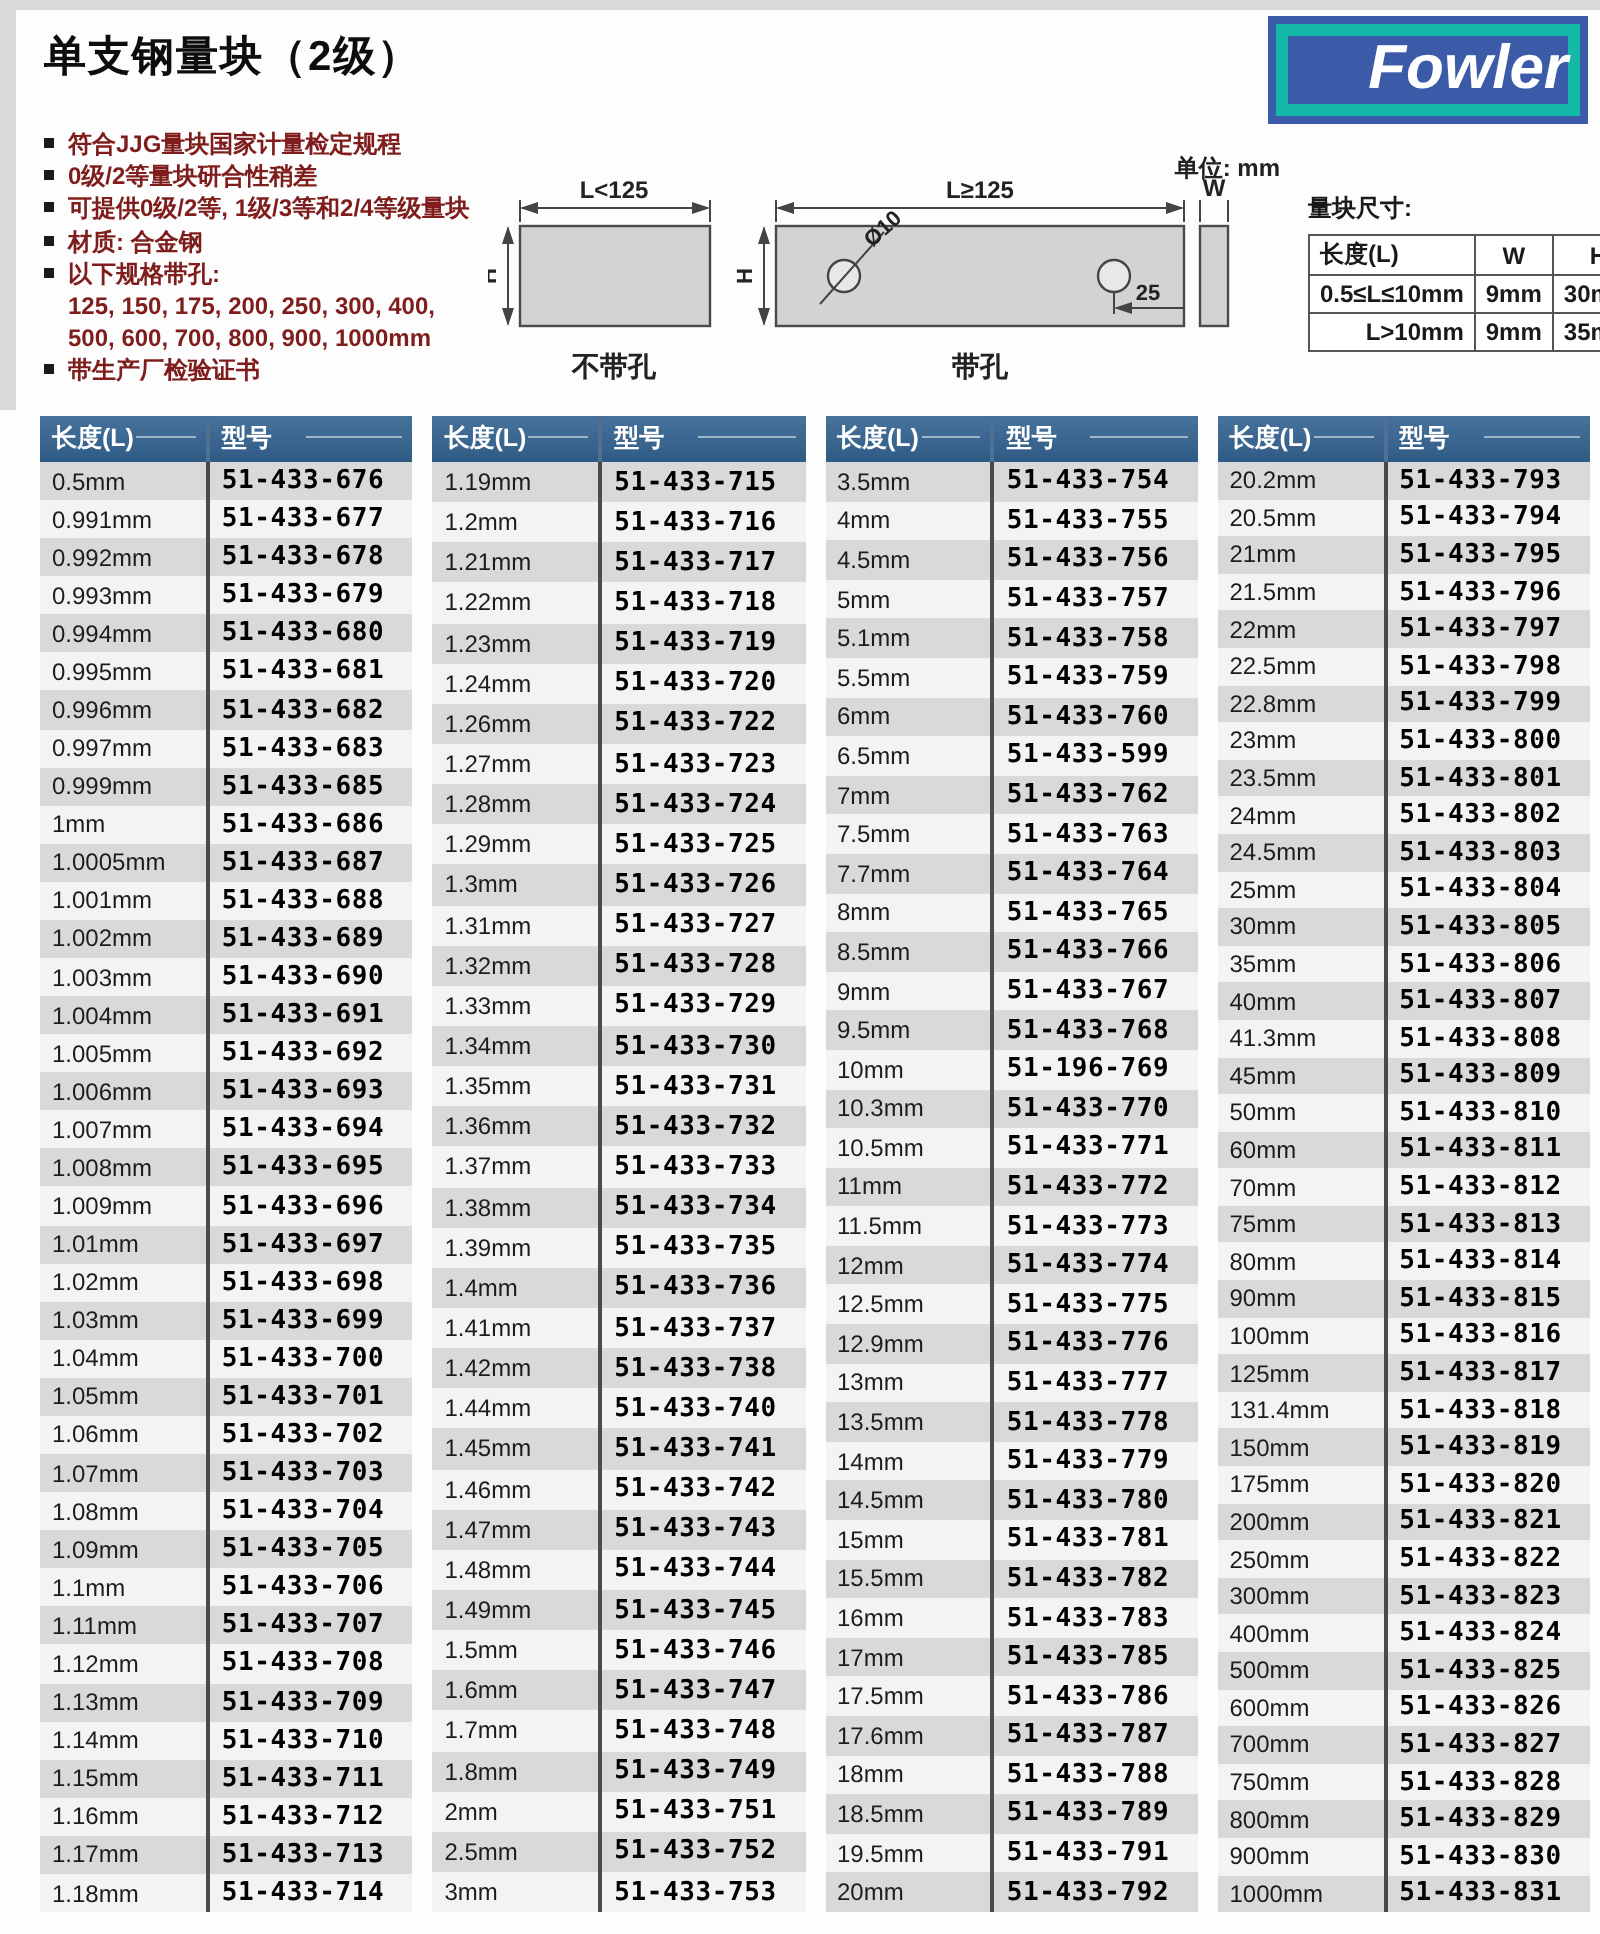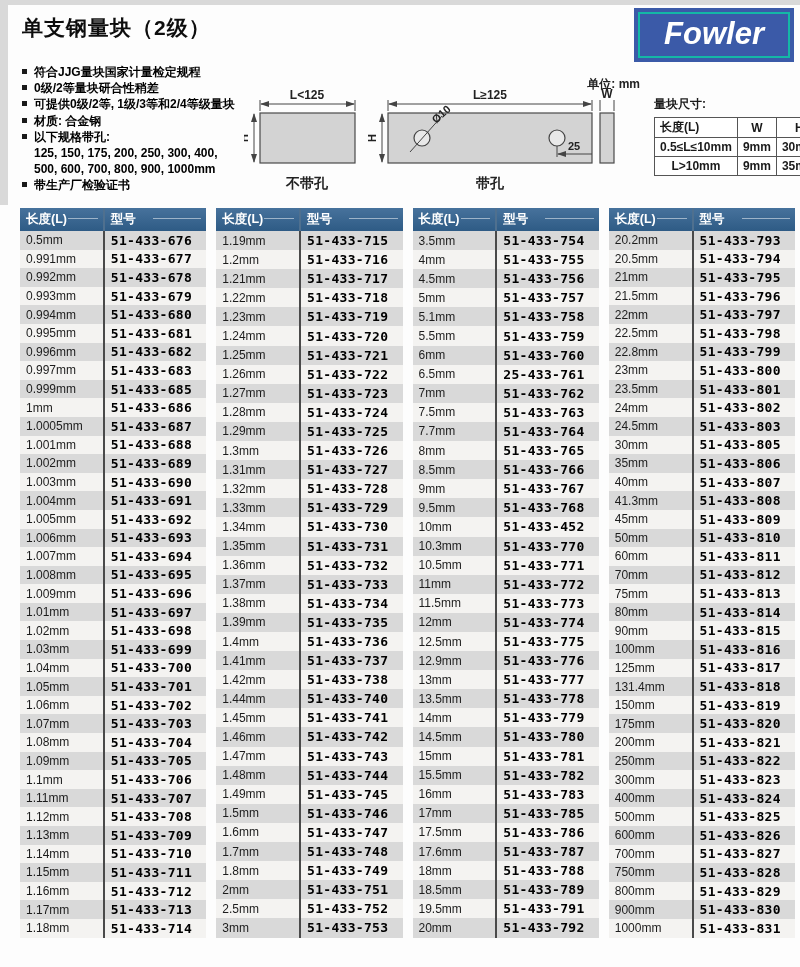--- a/index.html
+++ b/index.html
@@ -7,38 +7,38 @@
     position:relative; width:800px; height:967px; margin:0 auto;
     background:#fdfdfd; overflow:hidden;
     font-family:"Liberation Sans","DejaVu Sans",sans-serif; color:#1a1a1a;
   }
   .scan-edge-top { position:absolute; left:0; top:0; right:0; height:5px; background:#d9d9d9; }
   .scan-edge-left { position:absolute; left:0; top:0; width:8px; height:205px; background:#d9d9d9; }
 
   .page-title { position:absolute; left:22px; top:14px; font-size:21px; font-weight:bold; color:#0d0d0d; letter-spacing:1px; }
 
   .logo { position:absolute; right:6px; top:8px; width:160px; height:54px; background:#3b5aa8; }
-  .logo-frame { position:absolute; inset:4px; border:2px solid #14b8a6; display:flex; align-items:center; justify-content:center; }
+  .logo-frame { position:absolute; inset:4px; border:6px solid #14b8a6; display:flex; align-items:center; justify-content:flex-end; }
   .logo-text { color:#ffffff; font-style:italic; font-weight:bold; font-size:31px; letter-spacing:0px; padding-bottom:2px; }
 
-  .feature-list { position:absolute; left:22px; top:64px; width:250px; margin:0; padding:0; list-style:none; font-size:12px; font-weight:bold; line-height:16.2px; color:#000000; }
+  .feature-list { position:absolute; left:22px; top:64px; width:250px; margin:0; padding:0; list-style:none; font-size:12px; font-weight:bold; line-height:16.2px; color:#7f1d1d; }
   .feature-list li { display:flex; align-items:flex-start; }
   .feature-list .bullet { flex:none; width:5px; height:5px; background:#1a1a1a; margin:5px 7px 0 0; }
   .feature-list li.cont { padding-left:12px;text-align:right; }
 
   .diagram { position:absolute; left:244px; top:58px; }
   .diagram text { font-family:"Liberation Sans",sans-serif; font-weight:bold; fill:#222; }
 
   .size-block { position:absolute; left:634px; top:96px; width:158px;padding-left:20px; }
   .size-title { font-size:12px; font-weight:bold; margin:0 0 4px 0; }
   table.size-table { border-collapse:collapse; width:158px; font-size:12px; background:#fff; }
   table.size-table th, table.size-table td { border:1px solid #555; padding:1px 5px; height:16px; font-weight:bold; color:#1a1a1a; }
   table.size-table th:first-child, table.size-table td:first-child { width:76px; text-align:left; }
   table.size-table th, table.size-table td { text-align:center; }
-  table.size-table td:first-child { text-align:center; }
+  table.size-table td:first-child { text-align:right; }
 
   .tables-row { position:absolute; left:20px; top:208px; width:775px; display:flex; gap:10px; }
   table.gb-table { flex:1; border-collapse:collapse; table-layout:fixed; }
   table.gb-table th {
     background:linear-gradient(180deg,#47729c 0%,#2e5b85 100%);
     color:#ffffff; font-size:12.5px; text-align:left; padding:3px 6px; height:16px; position:relative;
   }
   table.gb-table th.model-th { border-left:2px solid #4f708f; }
   table.gb-table th::after { content:""; position:absolute; top:10px; left:48px; right:5px; height:1px; background:rgba(255,255,255,0.5); }
   table.gb-table td { padding:0 6px; height:18.6px; font-size:12px; color:#1c1c1c; overflow:hidden; white-space:nowrap; }
@@ -358,24 +358,20 @@
           </tr>
           <tr>
             <td class="len-cell">1.23mm</td>
             <td class="model-cell">51-433-719</td>
           </tr>
           <tr>
             <td class="len-cell">1.24mm</td>
             <td class="model-cell">51-433-720</td>
           </tr>
           <tr>
-            <td class="len-cell">1.25mm</td>
-            <td class="model-cell">51-433-721</td>
-          </tr>
-          <tr>
             <td class="len-cell">1.26mm</td>
             <td class="model-cell">51-433-722</td>
           </tr>
           <tr>
             <td class="len-cell">1.27mm</td>
             <td class="model-cell">51-433-723</td>
           </tr>
           <tr>
             <td class="len-cell">1.28mm</td>
             <td class="model-cell">51-433-724</td>
@@ -521,21 +517,21 @@
           <tr>
             <td class="len-cell">5.5mm</td>
             <td class="model-cell">51-433-759</td>
           </tr>
           <tr>
             <td class="len-cell">6mm</td>
             <td class="model-cell">51-433-760</td>
           </tr>
           <tr>
             <td class="len-cell">6.5mm</td>
-            <td class="model-cell">25-433-761</td>
+            <td class="model-cell">51-433-599</td>
           </tr>
           <tr>
             <td class="len-cell">7mm</td>
             <td class="model-cell">51-433-762</td>
           </tr>
           <tr>
             <td class="len-cell">7.5mm</td>
             <td class="model-cell">51-433-763</td>
           </tr>
           <tr>
@@ -553,21 +549,21 @@
           <tr>
             <td class="len-cell">9mm</td>
             <td class="model-cell">51-433-767</td>
           </tr>
           <tr>
             <td class="len-cell">9.5mm</td>
             <td class="model-cell">51-433-768</td>
           </tr>
           <tr>
             <td class="len-cell">10mm</td>
-            <td class="model-cell">51-433-452</td>
+            <td class="model-cell">51-196-769</td>
           </tr>
           <tr>
             <td class="len-cell">10.3mm</td>
             <td class="model-cell">51-433-770</td>
           </tr>
           <tr>
             <td class="len-cell">10.5mm</td>
             <td class="model-cell">51-433-771</td>
           </tr>
           <tr>
@@ -694,20 +690,24 @@
           </tr>
           <tr>
             <td class="len-cell">24mm</td>
             <td class="model-cell">51-433-802</td>
           </tr>
           <tr>
             <td class="len-cell">24.5mm</td>
             <td class="model-cell">51-433-803</td>
           </tr>
           <tr>
+            <td class="len-cell">25mm</td>
+            <td class="model-cell">51-433-804</td>
+          </tr>
+          <tr>
             <td class="len-cell">30mm</td>
             <td class="model-cell">51-433-805</td>
           </tr>
           <tr>
             <td class="len-cell">35mm</td>
             <td class="model-cell">51-433-806</td>
           </tr>
           <tr>
             <td class="len-cell">40mm</td>
             <td class="model-cell">51-433-807</td>

